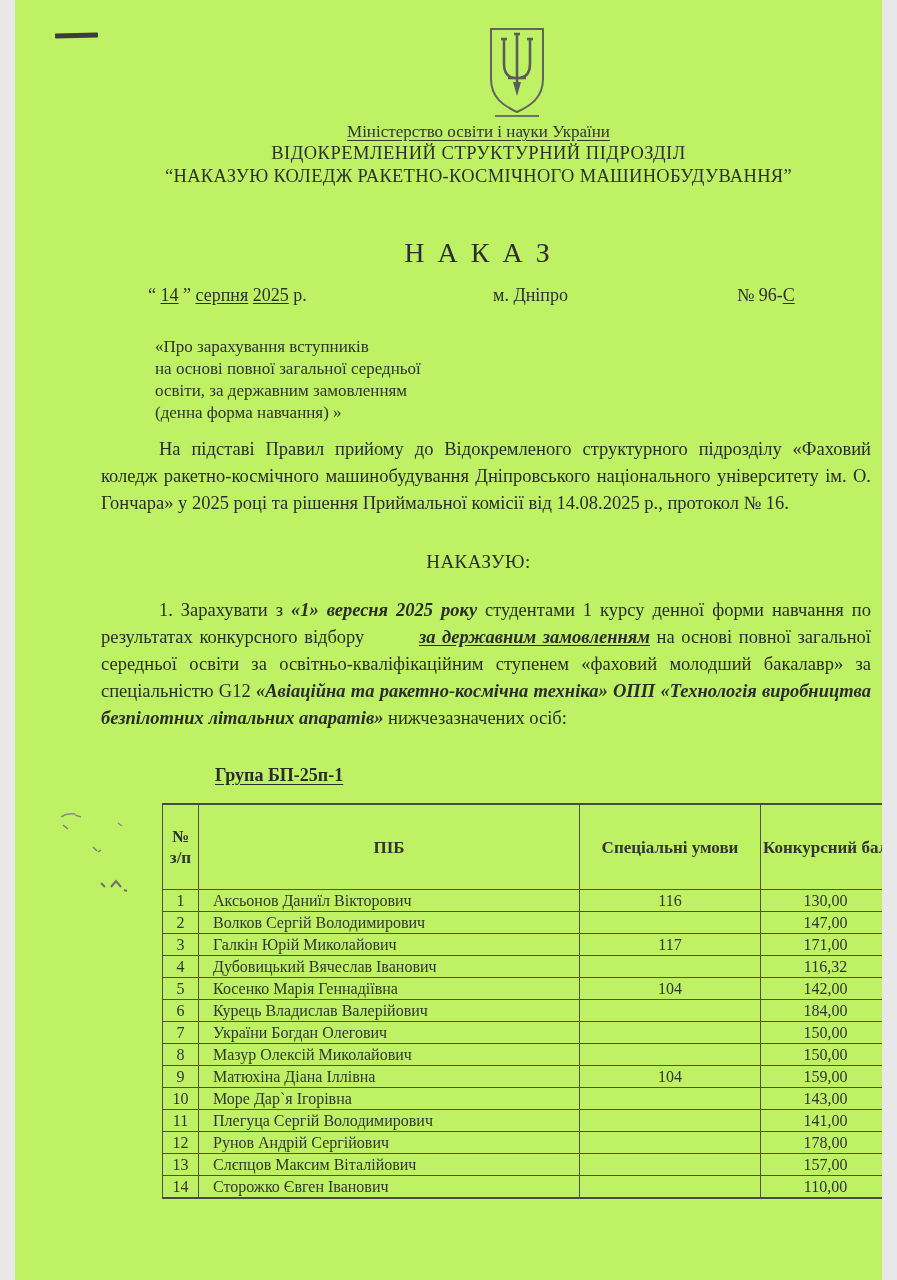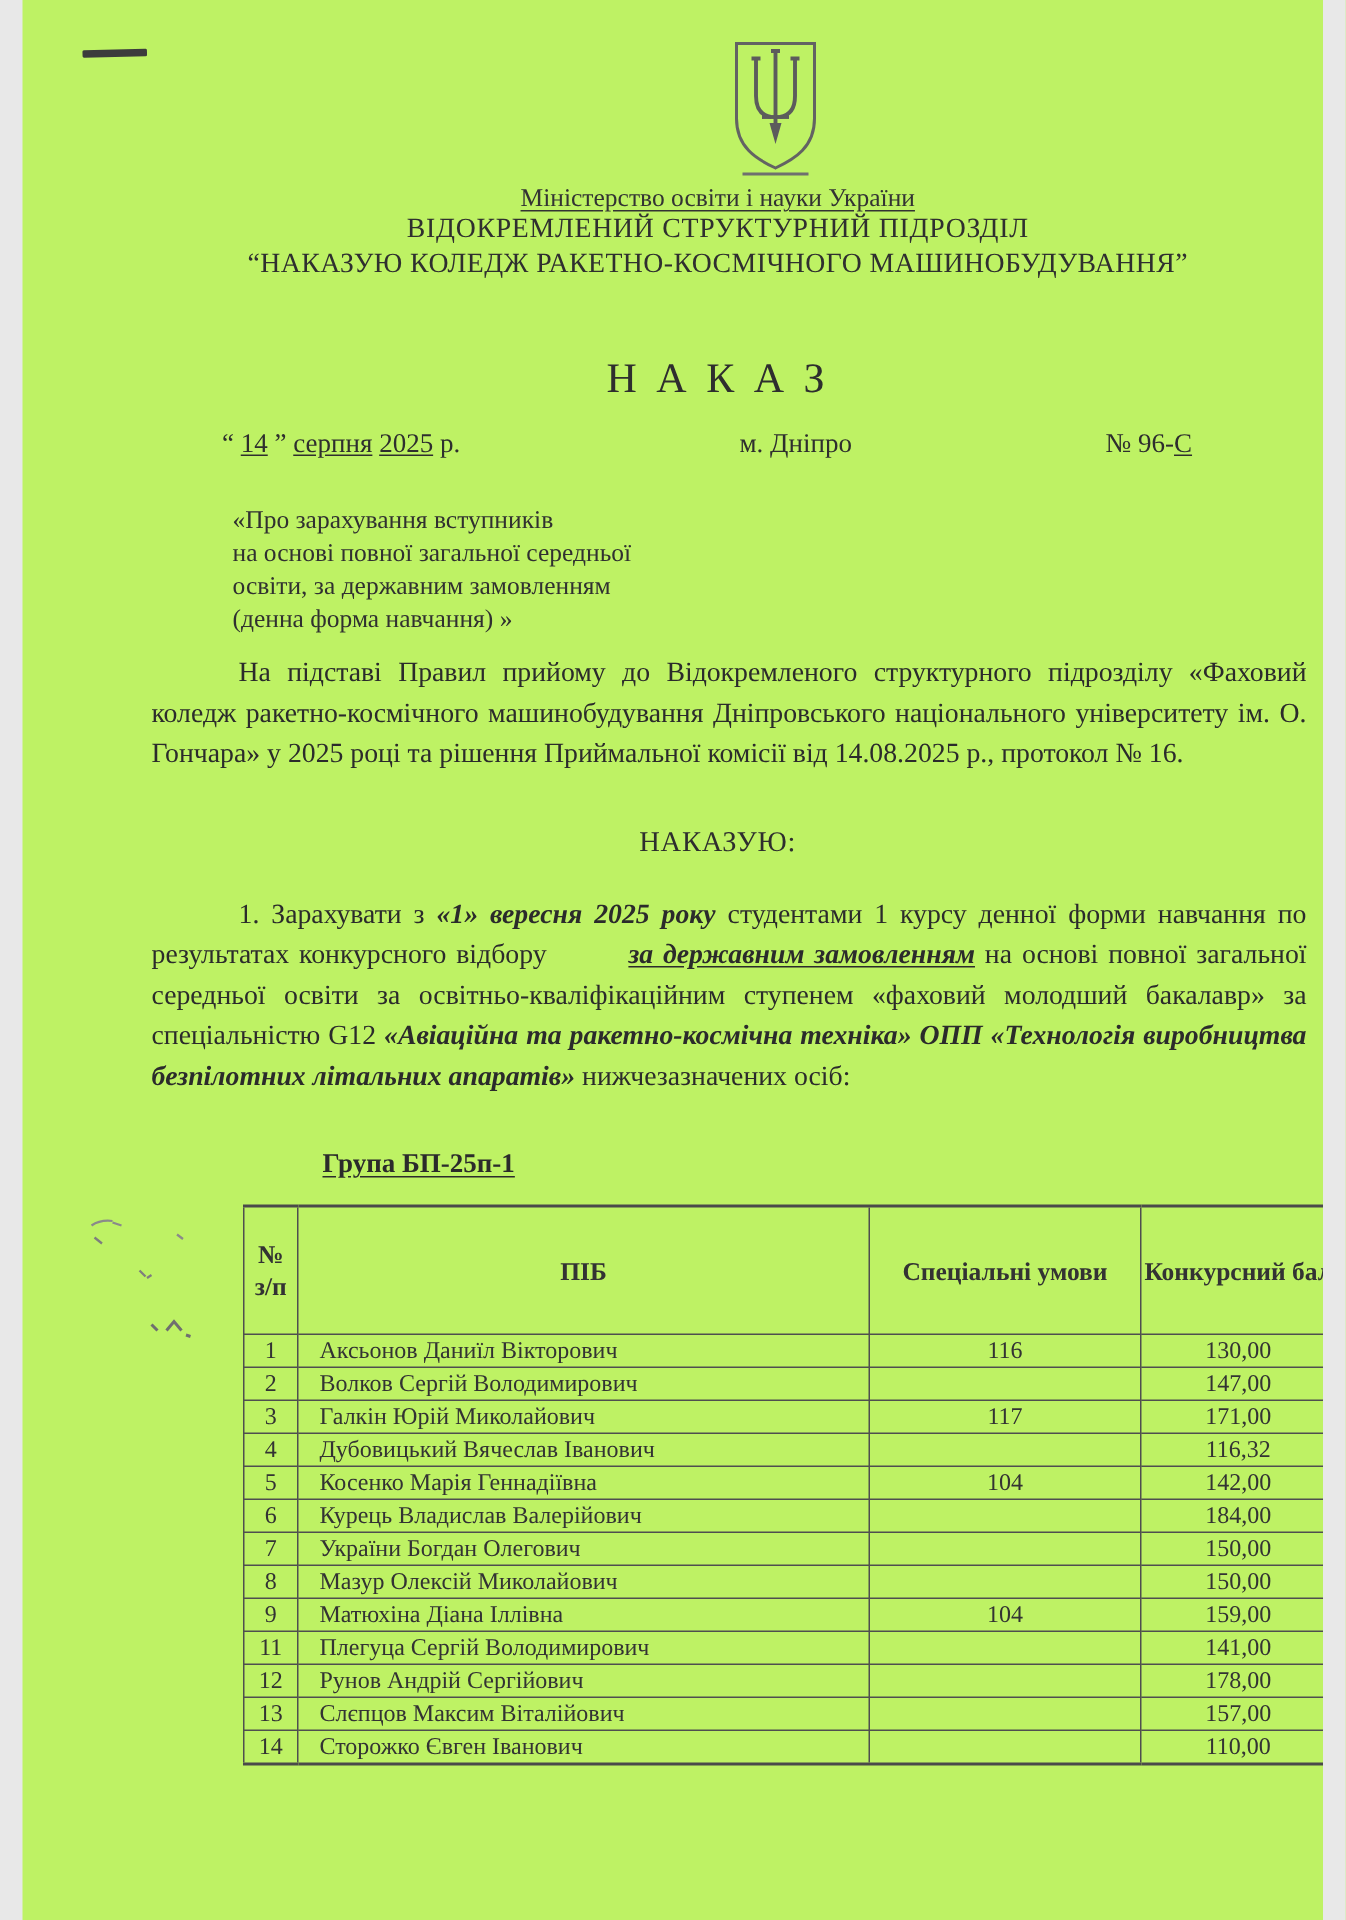--- a/index.html
+++ b/index.html
@@ -164,20 +164,26 @@
           <td class="c2"></td>
           <td class="c3">150,00</td>
         </tr>
         <tr>
           <td class="c0">9</td>
           <td class="c1">Матюхіна Діана Іллівна</td>
           <td class="c2">104</td>
           <td class="c3">159,00</td>
         </tr>
         <tr>
+          <td class="c0">10</td>
+          <td class="c1">Море Дар`я Ігорівна</td>
+          <td class="c2"></td>
+          <td class="c3">143,00</td>
+        </tr>
+        <tr>
           <td class="c0">11</td>
           <td class="c1">Плегуца Сергій Володимирович</td>
           <td class="c2"></td>
           <td class="c3">141,00</td>
         </tr>
         <tr>
           <td class="c0">12</td>
           <td class="c1">Рунов Андрій Сергійович</td>
           <td class="c2"></td>
           <td class="c3">178,00</td>

